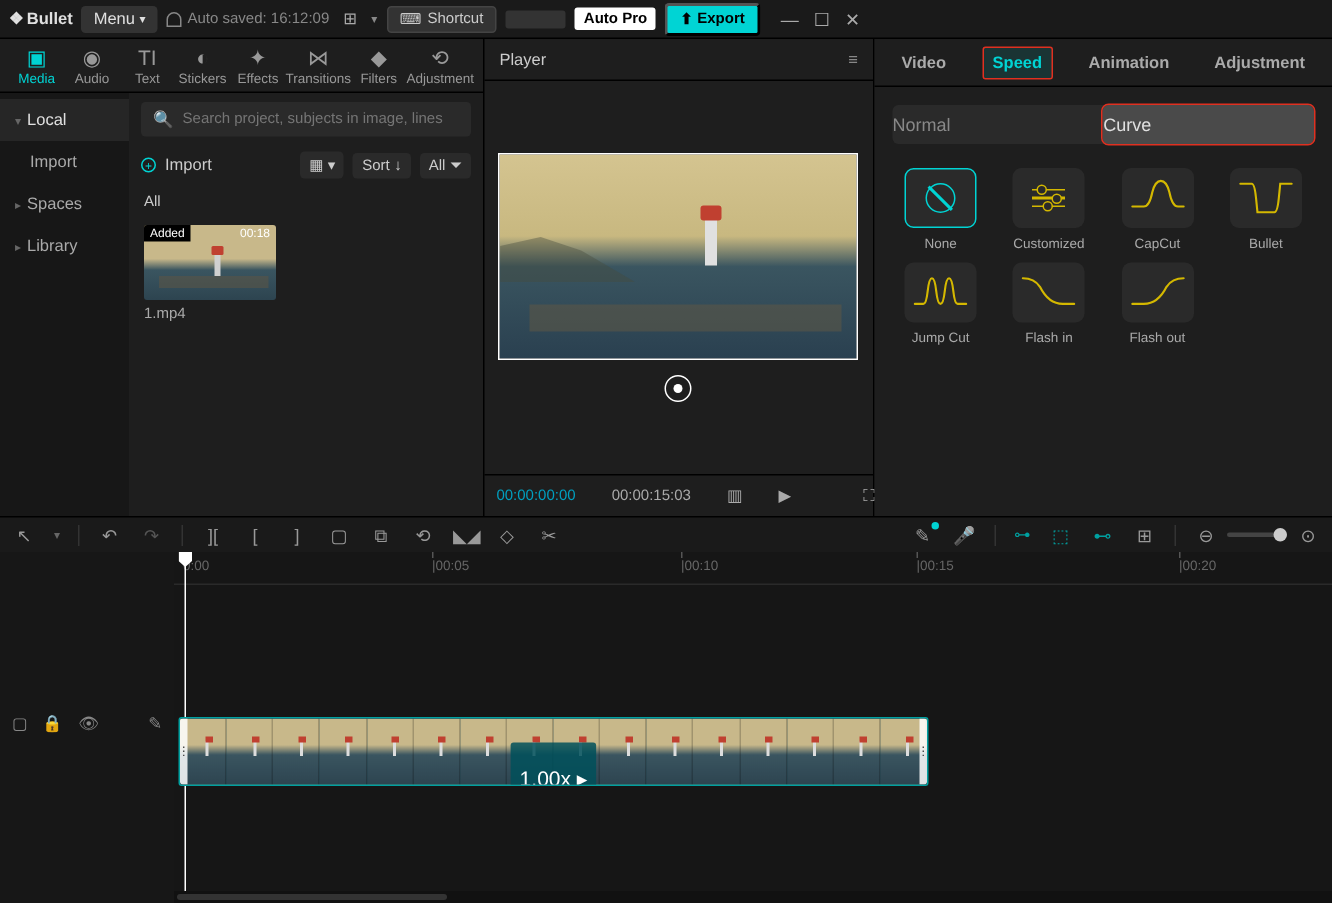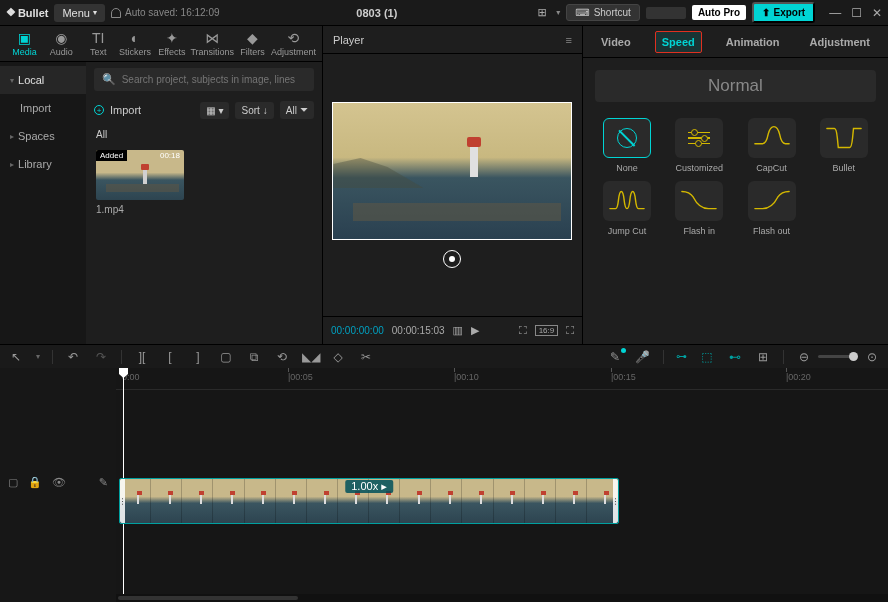--- a/index.html
+++ b/index.html
@@ -48,32 +48,32 @@
 .player-panel{width:261px;background:#1e1e1e;display:flex;flex-direction:column;border-left:1px solid #000;border-right:1px solid #000}
 .player-hdr{height:28px;display:flex;align-items:center;justify-content:space-between;padding:0 10px;font-size:11px;color:#ccc;border-bottom:1px solid #000}
 .player-body{flex:1;display:flex;flex-direction:column;align-items:center;justify-content:center;padding:10px}
 .preview{width:240px;height:138px;border:1px solid #fff;background:linear-gradient(180deg,#d4c490 0%,#c8b880 40%,#3a5560 55%,#2a4050 100%);position:relative;overflow:hidden}
 .preview .light{position:absolute;left:137px;top:42px;width:8px;height:32px;background:#e0e0e0}
 .preview .lighttop{position:absolute;left:134px;top:34px;width:14px;height:10px;background:#c04030;border-radius:2px}
 .preview .pier2{position:absolute;bottom:18px;left:20px;right:10px;height:18px;background:rgba(95,88,70,.55)}
 .preview .mtn{position:absolute;left:0;top:55px;width:90px;height:30px;background:rgba(70,75,60,.4);clip-path:polygon(0 100%,0 20%,30% 0,60% 30%,100% 100%)}
 .rec-ic{width:18px;height:18px;border:1.5px solid #fff;border-radius:50%;margin-top:10px;display:flex;align-items:center;justify-content:center}
 .rec-ic::after{content:"";width:6px;height:6px;background:#fff;border-radius:50%}
-.player-ctrl{height:28px;display:flex;align-items:center;padding:0 8px;gap:8px;border-top:1px solid #000}
+.player-ctrl{height:28px;display:flex;align-items:center;padding:0 8px;gap:24px;border-top:1px solid #000}
 .tc{font-size:10px}
 .tc1{color:#00a0c0}
 .tc2{color:#aaa}
 .pctrl-spacer{flex:1}
 .pctrl-ic{color:#aaa;cursor:pointer;font-size:11px}
 .right-panel{flex:1;background:#1e1e1e;display:flex;flex-direction:column}
 .rtabs{height:32px;display:flex;align-items:center;gap:18px;padding:0 12px;border-bottom:1px solid #000}
 .rtab{font-size:11px;color:#aaa;cursor:pointer;padding:4px 6px;font-weight:600}
 .rtab.active{color:#00d4d4;background:rgba(0,212,212,.12);border:1.5px solid #e03020;border-radius:2px}
 .subtabs{margin:12px 12px 8px 12px;display:flex;background:#2a2a2a;border-radius:4px;overflow:visible;position:relative}
-.subtab{flex:1;text-align:center;padding:6px 0;font-size:17px;color:#888;cursor:pointer}
+.subtab{flex:1;padding:6px 0;font-size:12px;color:#888;cursor:pointer}
 .subtab.active{background:#4a4a4a;color:#e0e0e0;border-radius:4px;position:relative}
 .subtab.hl{outline:1.5px solid #e03020;outline-offset:0}
 .presets{display:grid;grid-template-columns:repeat(4,1fr);gap:8px;padding:8px 12px}
 .preset{display:flex;flex-direction:column;align-items:center;gap:5px;cursor:pointer}
 .preset-ic{width:48px;height:40px;background:#2a2a2a;border-radius:6px;display:flex;align-items:center;justify-content:center;position:relative}
 .preset.active .preset-ic{border:1.5px solid #00d4d4}
 .preset-lbl{font-size:9px;color:#aaa;text-align:center}
 svg.curve{width:38px;height:28px}
 svg.curve path{stroke:#d4b800;stroke-width:1.5;fill:none;stroke-linecap:round}
 .timeline-tools{height:24px;background:#1a1a1a;border-top:1px solid #000;display:flex;align-items:center;padding:0 8px;gap:12px}
@@ -93,21 +93,21 @@
 .tl-left{position:absolute;left:0;top:0;bottom:0;width:116px;background:#171717;display:flex;flex-direction:column}
 .tl-left-top{height:22px}
 .tl-left-icons{display:flex;gap:10px;padding:8px;color:#888;margin-top:78px}
 .tl-left-icons span{cursor:pointer;font-size:11px}
 .playhead{position:absolute;left:123px;top:0;bottom:0;width:1px;background:#fff}
 .playhead::before{content:"";position:absolute;top:0;left:-4px;width:9px;height:10px;background:#fff;clip-path:polygon(0 0,100% 0,100% 60%,50% 100%,0 60%)}
 .clip{position:absolute;left:119px;top:110px;width:500px;height:46px;background:#1a4550;border:1px solid #00a0a0;border-radius:2px;overflow:hidden;display:flex}
 .clip-seg{flex:1;background:linear-gradient(180deg,#c8b88a 40%,#3a5560 55%,#2d4450 100%);border-right:1px solid rgba(0,0,0,.2);position:relative}
 .clip-seg::before{content:"";position:absolute;left:58%;top:35%;width:2px;height:10px;background:#ddd}
 .clip-seg::after{content:"";position:absolute;left:56%;top:28%;width:5px;height:4px;background:#c04030}
-.clip-lbl{position:absolute;top:1px;left:50%;transform:translateX(-50%);background:rgba(0,80,90,.85);color:#fff;font-size:11px;padding:0 6px;border-radius:2px;z-index:2}
+.clip-lbl{position:absolute;top:16px;left:50%;transform:translateX(-50%);background:rgba(0,80,90,.85);color:#fff;font-size:14px;padding:16px 6px;border-radius:2px;z-index:2}
 .clip-handle{position:absolute;top:0;bottom:0;width:5px;background:rgba(255,255,255,.85);cursor:ew-resize;z-index:3}
 .clip-handle.l{left:0;border-radius:2px 0 0 2px}
 .clip-handle.r{right:0;border-radius:0 2px 2px 0}
 .clip-handle::after{content:"⋮";position:absolute;top:50%;left:50%;transform:translate(-50%,-50%);color:#333;font-size:8px}
 .scrollbar-b{position:absolute;bottom:0;left:116px;right:0;height:8px;background:#111}
 .scrollbar-b::after{content:"";position:absolute;left:2px;top:2px;width:180px;height:4px;background:#333;border-radius:2px}
 .none-ic{width:20px;height:20px;border:1.5px solid #00d4d4;border-radius:50%;position:relative}
 .none-ic::after{content:"";position:absolute;left:50%;top:50%;width:22px;height:1.5px;background:#00d4d4;transform:translate(-50%,-50%) rotate(45deg)}
 .cust-ic{display:flex;flex-direction:column;gap:4px}
 .cust-ic div{width:22px;height:1.5px;background:#d4b800;position:relative}
@@ -122,21 +122,20 @@
 <div class="topbar">
   <div class="logo">❖ <span>Bullet</span></div>
   <button class="menu-btn">
       <span>Menu</span> 
       <span style="font-size:8px">▾</span>
     </button>
   <div class="autosave">
       <span class="cloud-ic"></span>
       <span>Auto saved: 16:12:09</span>
     </div>
-  <div class="title-center">0803 (1)</div>
   <div class="top-right">
     <span class="top-ic">⊞</span>
       <span style="font-size:8px;color:#888">▾</span>
     <button class="shortcut-btn">⌨ <span>Shortcut</span></button>
     <span style="background:#333;width:40px;height:12px;border-radius:2px"></span>
     <span class="joinpro">Auto Pro</span>
     <button class="export-btn">⬆ <span>Export</span></button>
     <div class="win-ctrl">
       <span>—</span>
       <span>☐</span>
@@ -242,20 +241,21 @@
 
   <div class="right-panel">
     <div class="rtabs" id="rtabs">
         <div class="rtab">Video</div>
         <div class="rtab active">Speed</div>
         <div class="rtab">Animation</div>
         <div class="rtab">Adjustment</div>
       </div>
     <div class="subtabs" id="subtabs">
         <div class="subtab">Normal</div>
+        <div class="subtab active hl">Curve</div>
       </div>
     <div class="presets" id="presets">
         <div class="preset active">
           <div class="preset-ic">
             <div class="none-ic"></div>
           </div>
           <div class="preset-lbl">None</div>
         </div>
         <div class="preset">
           <div class="preset-ic">

